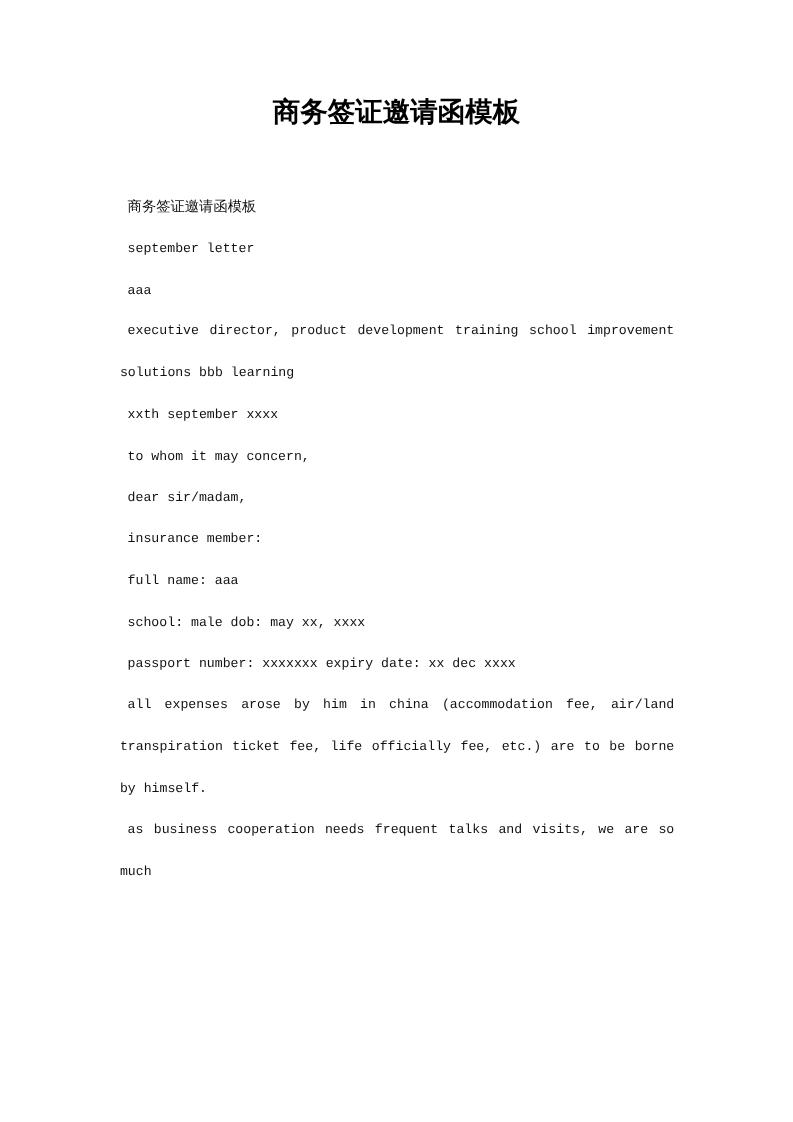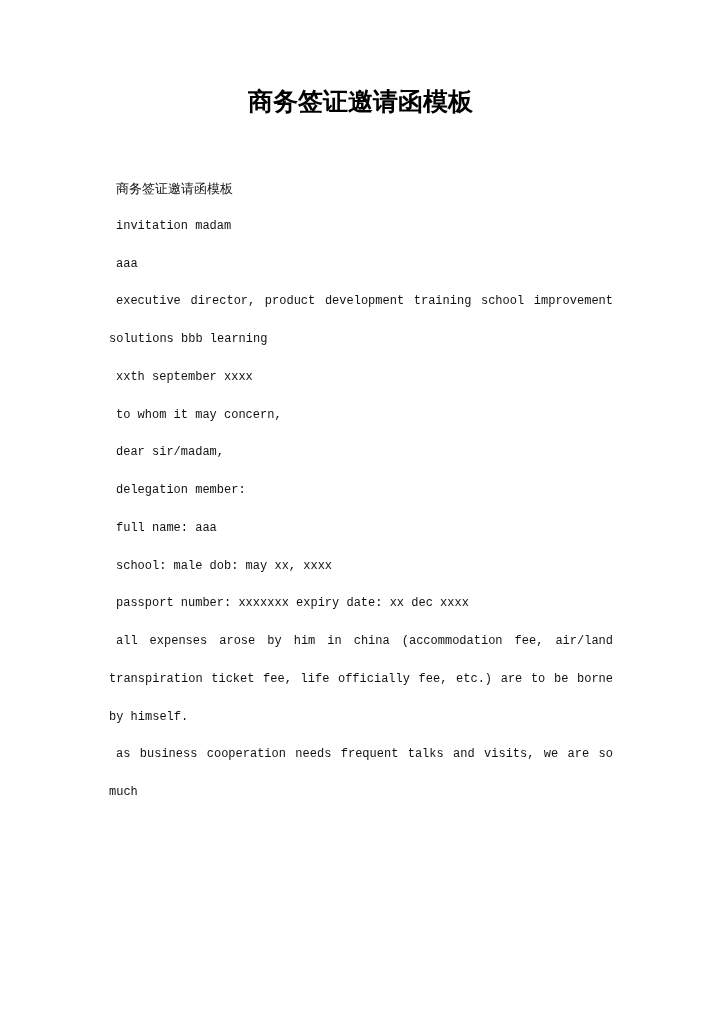--- a/index.html
+++ b/index.html
@@ -60,26 +60,26 @@
     }
   </style>
 </head>
 <body>
 
 <div class="page">
   <h1 class="doc-title">商务签证邀请函模板</h1>
 
   <div class="body-text">
     <p class="para indent cn">商务签证邀请函模板</p>
-    <p class="para indent">invitation madam</p>
+    <p class="para indent">september letter</p>
     <p class="para indent">aaa</p>
     <p class="para indent">executive director, product development training school improvement solutions bbb learning</p>
     <p class="para indent">xxth september xxxx</p>
     <p class="para indent">to whom it may concern,</p>
     <p class="para indent">dear sir/madam,</p>
-    <p class="para indent">delegation member:</p>
+    <p class="para indent">insurance member:</p>
     <p class="para indent">full name: aaa</p>
     <p class="para indent">school: male dob: may xx, xxxx</p>
     <p class="para indent">passport number: xxxxxxx expiry date: xx dec xxxx</p>
     <p class="para indent">all expenses arose by him in china (accommodation fee, air/land transpiration ticket fee, life officially fee, etc.) are to be borne by himself.</p>
     <p class="para indent">as business cooperation needs frequent talks and visits, we are so much</p>
   </div>
 </div>
 
 </body></html>

